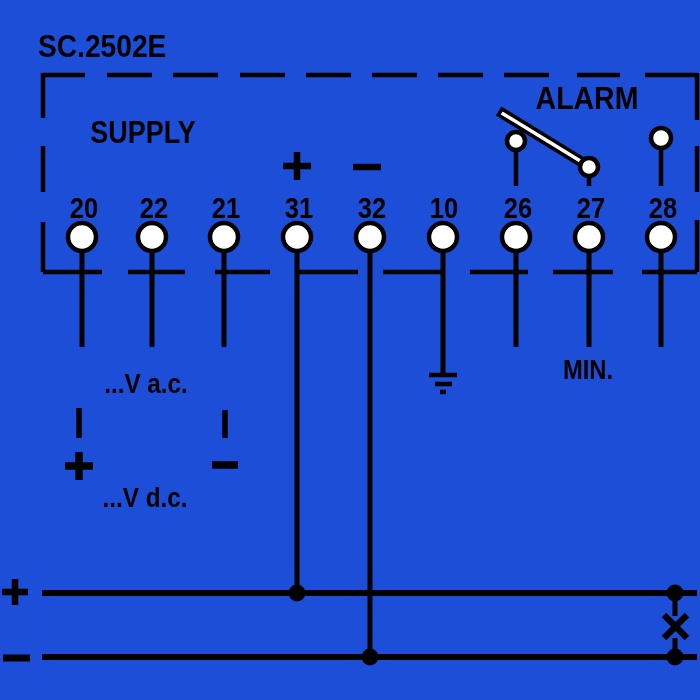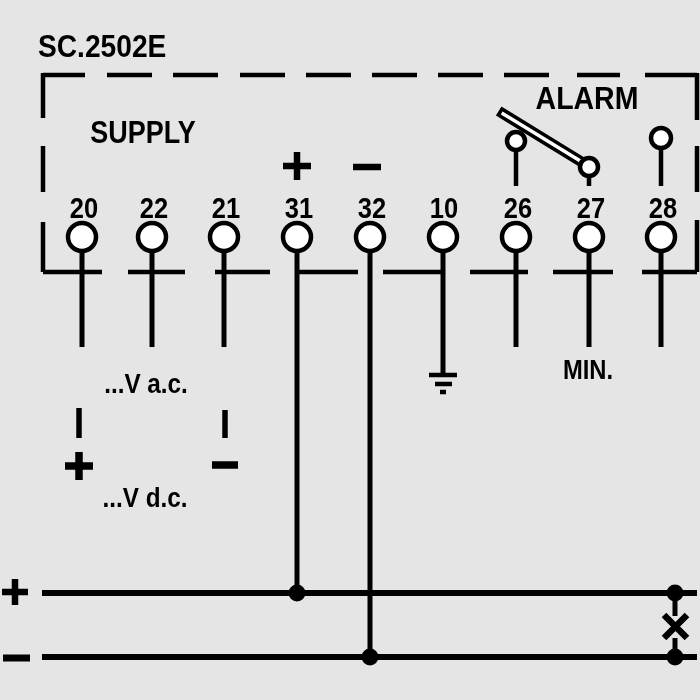--- a/index.html
+++ b/index.html
@@ -1,16 +1,16 @@
 <!DOCTYPE html>
 <html><head>
 <meta charset="utf-8">
 <style>
   html,body{margin:0;padding:0;background:#ffffff;}
-  .stage{width:700px;height:700px;background:#e5e5e5;overflow:hidden;}
+  .stage{width:700px;height:700px;background:#1d4ed8;overflow:hidden;}
   svg{display:block;}
   .lbl{font-family:"Liberation Sans","DejaVu Sans",sans-serif;font-weight:bold;fill:#000000;}
   .t32{font-size:32px;}
   .t31{font-size:31px;}
   .t30{font-size:30px;}
   .t28{font-size:28px;}
   .t27{font-size:27px;}
   .stroke{stroke:#000000;fill:none;}
   .w45{stroke-width:4.5;}
   .w5{stroke-width:5;}

